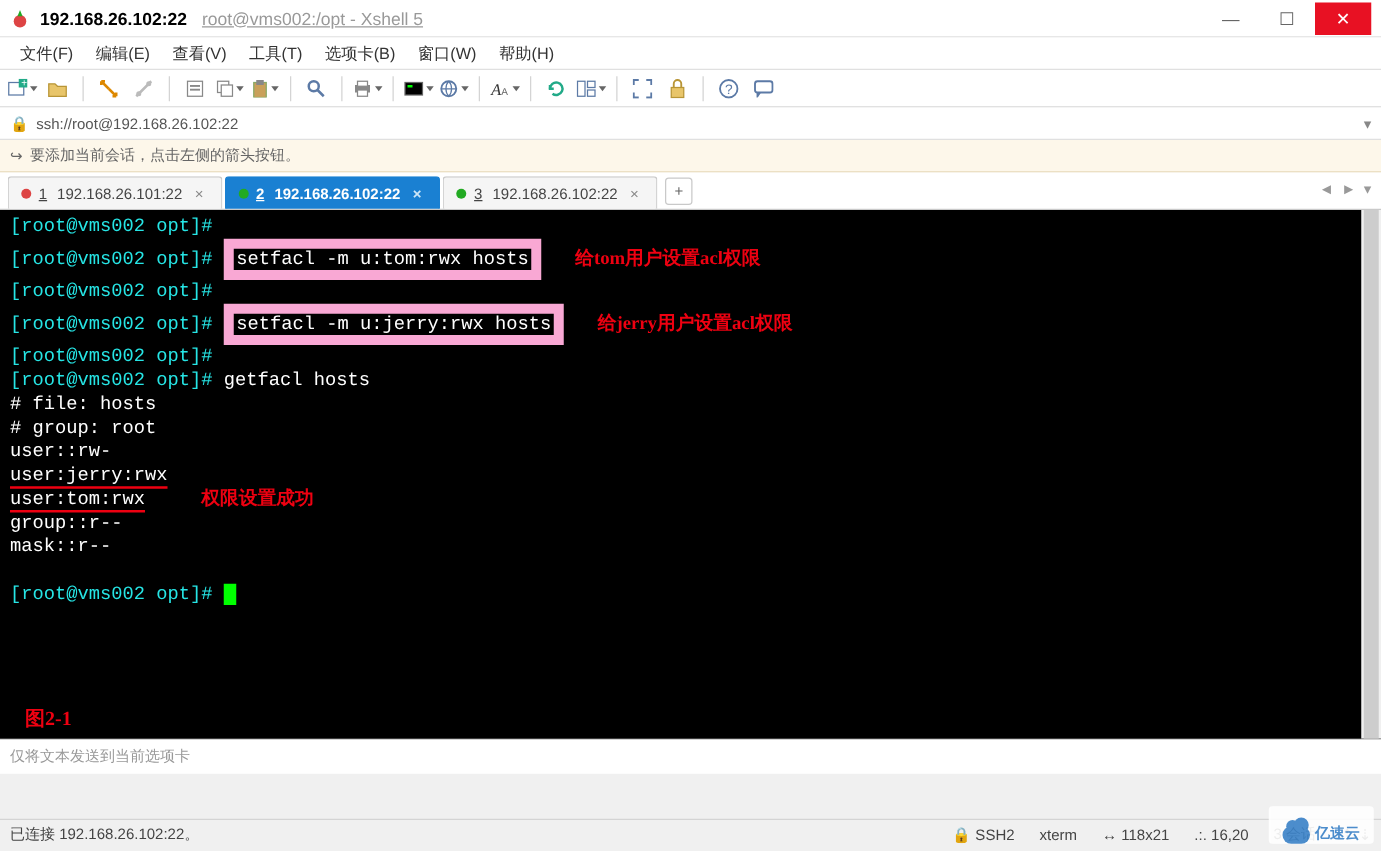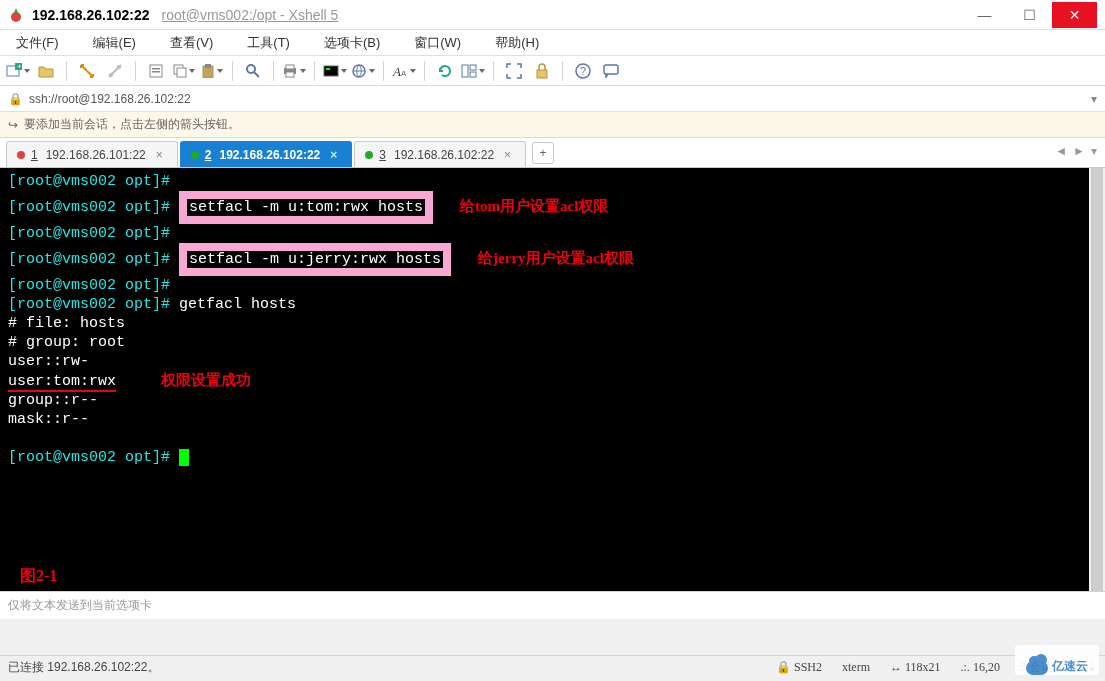--- a/index.html
+++ b/index.html
@@ -6,21 +6,21 @@
 body { font-family: "Microsoft YaHei", Arial, sans-serif; font-size: 12px; background: #f0f0f0; width: 1105px; height: 681px; overflow: hidden; position: relative; }
 
 .titlebar { height: 30px; background: #fff; display: flex; align-items: center; padding: 0 8px; border-bottom: 1px solid #e0e0e0; }
 .titlebar .app-icon { width: 16px; height: 16px; margin-right: 8px; }
 .titlebar .title-main { font-weight: bold; font-size: 14px; color: #000; }
 .titlebar .title-sub { font-size: 14px; color: #999; margin-left: 12px; text-decoration: underline; }
 .titlebar .winbtns { margin-left: auto; display: flex; gap: 0; }
 .titlebar .winbtn { width: 45px; height: 26px; display: flex; align-items: center; justify-content: center; font-size: 14px; color: #666; }
 .titlebar .winbtn.close { background: #e81123; color: #fff; }
 
-.menubar { height: 26px; background: #fff; display: flex; align-items: center; padding: 0 10px; gap: 22px; border-bottom: 1px solid #e0e0e0; }
+.menubar { height: 26px; background: #fff; display: flex; align-items: center; padding: 0 10px; gap: 6px; border-bottom: 1px solid #e0e0e0; }
 .menubar .mitem { padding: 2px 6px; font-size: 13px; color: #333; }
 
 .toolbar { height: 30px; background: #fff; display: flex; align-items: center; padding: 0 6px; gap: 4px; border-bottom: 1px solid #d8d8d8; }
 .toolbar .tbtn { width: 24px; height: 24px; display: flex; align-items: center; justify-content: center; color: #5c7aa6; }
 .toolbar .tbtn.drop::after { content:""; border-left:3px solid transparent; border-right:3px solid transparent; border-top:4px solid #666; margin-left:2px; }
 .toolbar .sep { width: 1px; height: 20px; background: #d4d4d4; margin: 0 4px; }
 
 .addrbar { height: 26px; background: #fff; display: flex; align-items: center; padding: 0 8px; border-bottom: 1px solid #e0e0e0; color: #555; gap: 6px; }
 .addrbar .lock { color: #888; }
 .addrbar .drop-arrow { margin-left:auto; color:#888; }
@@ -45,21 +45,21 @@
 .term-line { white-space: pre; }
 .cyan { color: #26e5e5; }
 .redbox { border: 8px solid #f9a8d4; padding: 0 2px; display: inline-block; line-height: 17px; }
 .underline-red { border-bottom: 2px solid #e01; }
 .annot { color: #e01; font-family: "Microsoft YaHei"; font-weight: bold; font-size: 15px; }
 .cursor { display: inline-block; width: 10px; height: 17px; background: #00ff00; vertical-align: middle; }
 .fig-label { position: absolute; left: 20px; bottom: 6px; color: #e01; font-family: "Microsoft YaHei"; font-weight: bold; font-size: 16px; }
 
 .inputbar { height: 28px; background: #fff; border-top:1px solid #d4d4d4; display:flex; align-items:center; padding:0 8px; color:#999; }
 .statusbar { height: 24px; background: #f0f0f0; border-top:1px solid #d4d4d4; display:flex; align-items:center; padding:0 8px; gap:18px; color:#444; font-size:12px;margin-top:36px; }
-.statusbar .right { margin-left:auto; display:flex; align-items:center; gap:20px;font-family:Liberation Serif, serif; }
+.statusbar .right { margin-left:auto; display:flex; align-items:center; gap:20px; }
 
 .watermark { position:absolute; right:6px; bottom:6px; width:84px; height:30px; background:#fff; opacity:0.9; display:flex; align-items:flex-end; justify-content:center; color:#3b83c9; font-weight:bold; font-size:12px; border-radius:3px; }
 .watermark .cloud { width:22px; height:14px; background:#3b83c9; border-radius:8px; margin-right:4px; position:relative; }
 .watermark .cloud::before { content:""; position:absolute; width:10px; height:10px; background:#3b83c9; border-radius:50%; top:-5px; left:3px; }
 .watermark .cloud::after { content:""; position:absolute; width:12px; height:12px; background:#3b83c9; border-radius:50%; top:-7px; left:9px; }
 
 svg { display:block; }
 </style>
 </head>
 <body>
@@ -254,20 +254,21 @@
 <div class="terminal">
   <div class="term-line"><span class="cyan">[root@vms002 opt]#</span> </div>
   <div class="term-line"><span class="cyan">[root@vms002 opt]#</span> <span class="redbox">setfacl -m u:tom:rwx hosts</span>   <span class="annot">给tom用户设置acl权限</span></div>
   <div class="term-line"><span class="cyan">[root@vms002 opt]#</span> </div>
   <div class="term-line"><span class="cyan">[root@vms002 opt]#</span> <span class="redbox">setfacl -m u:jerry:rwx hosts</span>   <span class="annot">给jerry用户设置acl权限</span></div>
   <div class="term-line"><span class="cyan">[root@vms002 opt]#</span> </div>
   <div class="term-line"><span class="cyan">[root@vms002 opt]#</span> <span>getfacl hosts</span></div>
   <div class="term-line"># file: hosts</div>
   <div class="term-line"># group: root</div>
   <div class="term-line">user::rw-</div>
+  <div class="term-line"><span class="underline-red">user:jerry:rwx</span></div>
   <div class="term-line"><span class="underline-red">user:tom:rwx</span>     <span class="annot">权限设置成功</span></div>
   <div class="term-line">group::r--</div>
   <div class="term-line">mask::r--</div>
   <div class="term-line">&nbsp;</div>
   <div class="term-line"><span class="cyan">[root@vms002 opt]#</span> <span class="cursor"></span></div>
 
   <div class="fig-label">图2-1</div>
   <div class="scrollbar">
       <div class="thumb"></div>
     </div>

